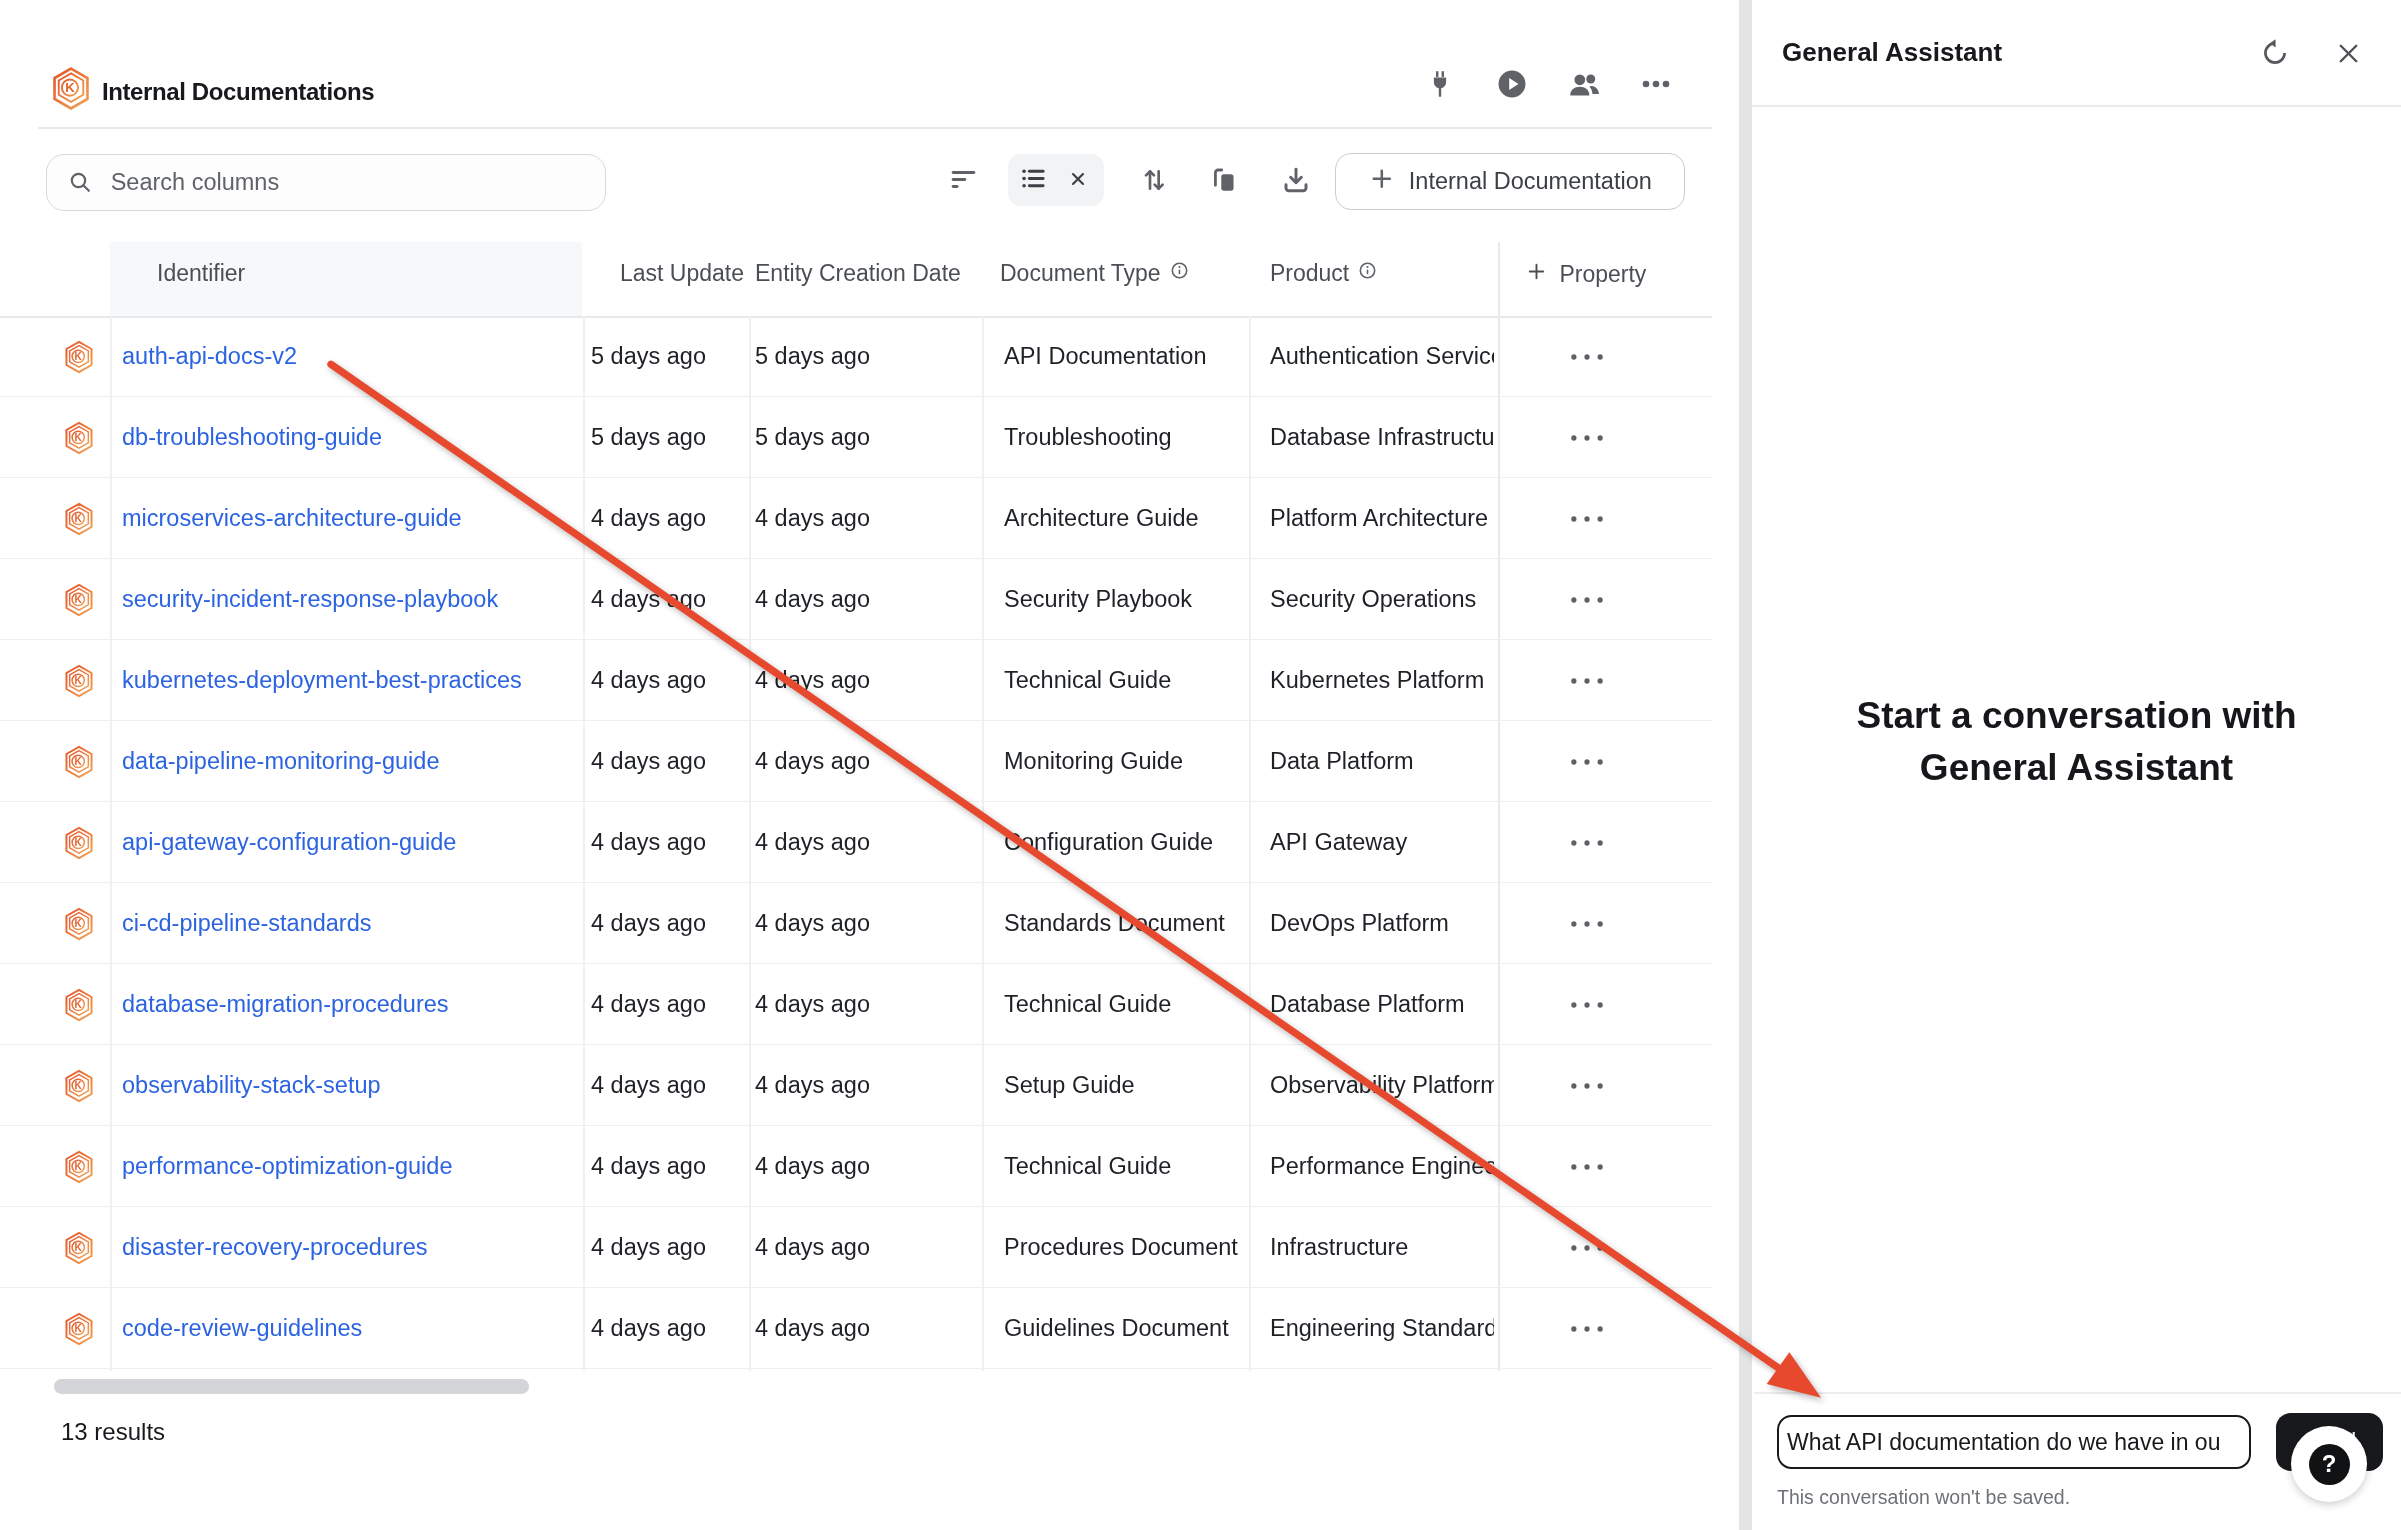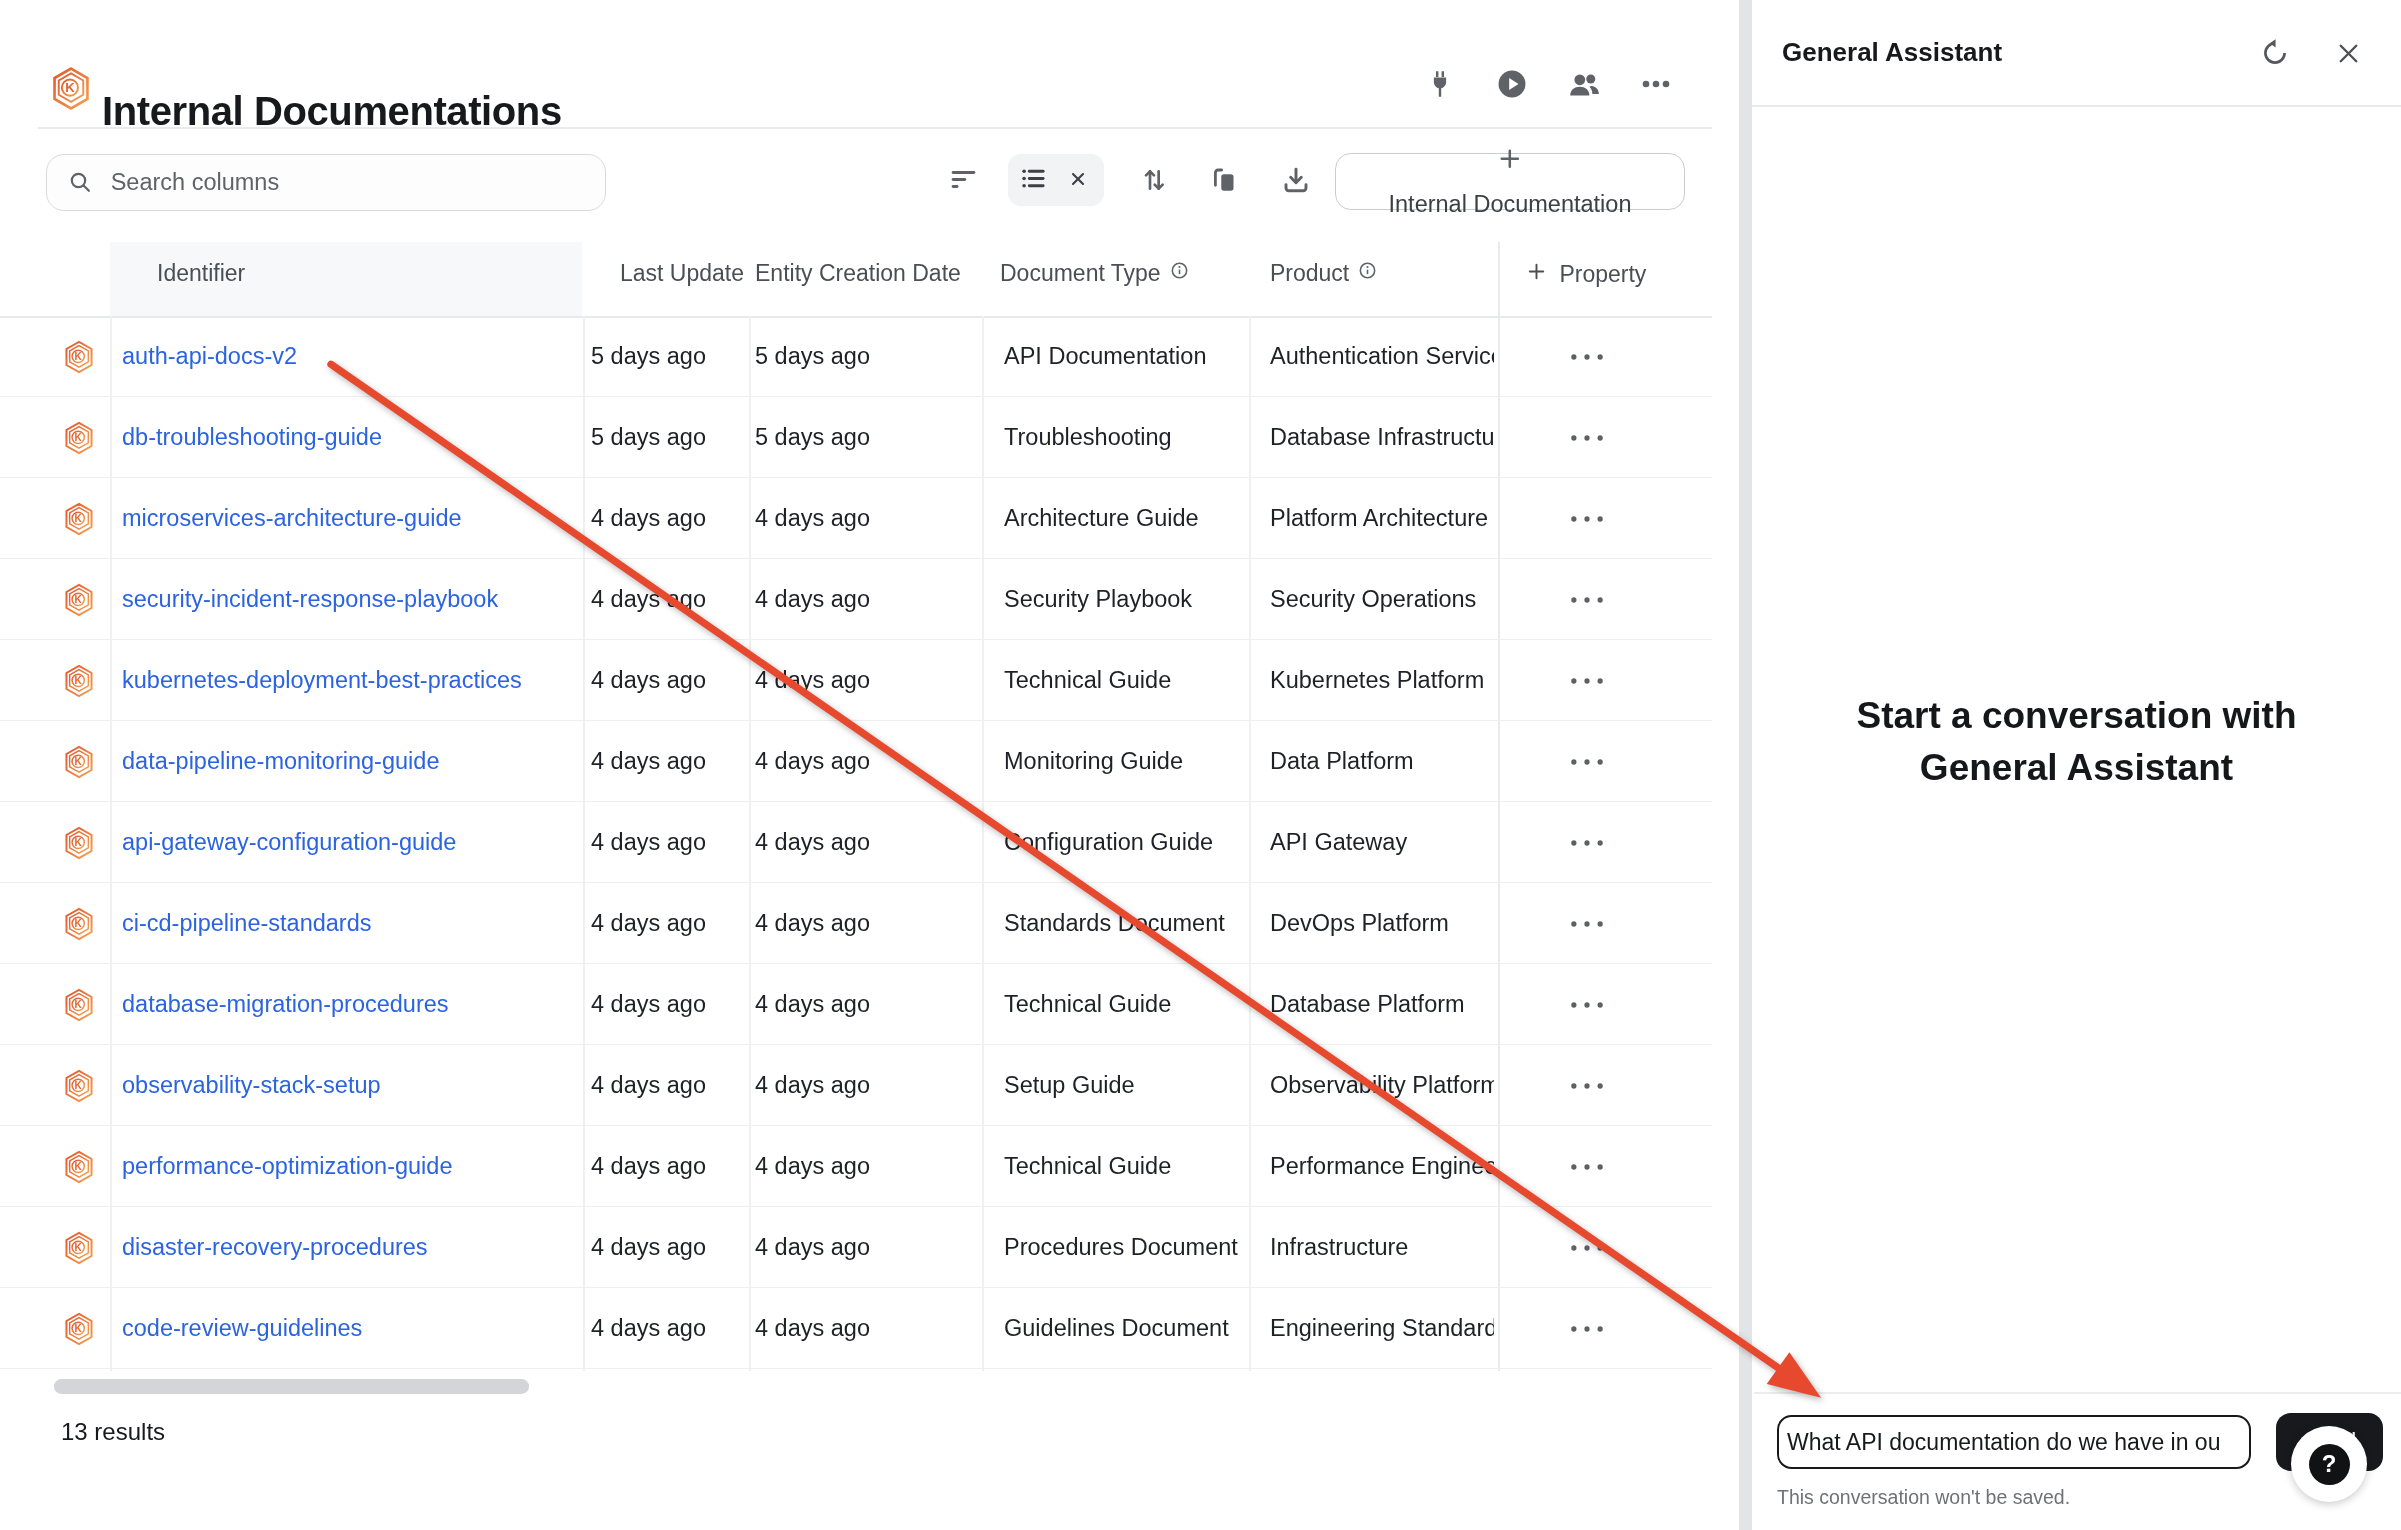--- a/index.html
+++ b/index.html
@@ -3,35 +3,35 @@
 <meta charset="utf-8">
 <style>
   html,body{margin:0;padding:0;background:#fff;}
   body{font-family:"Liberation Sans","DejaVu Sans",sans-serif;color:#1e2126;}
   .stage{position:relative;width:2401px;height:1530px;background:#fff;overflow:hidden;}
   .abs{position:absolute;}
   button{font-family:inherit;border:none;background:transparent;padding:0;cursor:pointer;}
 
   
   .app-logo{left:50px;top:65px;width:42px;height:47px;}
-  .page-title{left:102px;top:62px;font-size:40px;font-weight:700;color:#17191c;letter-spacing:-0.4px;}
+  .page-title{left:102px;top:62px;font-size:24px;font-weight:700;color:#17191c;letter-spacing:-0.4px;}
   .hdr-btn{width:45px;height:45px;top:63px;display:flex;align-items:center;justify-content:center;}
   .hdr-plug{left:1417px;} .hdr-play{left:1489px;} .hdr-people{left:1561px;} .hdr-more{left:1633px;}
   .title-divider{left:38px;top:127px;width:1674px;height:1.6px;background:#e9eaec;}
 
   
   .search-box{left:46px;top:154px;width:558px;height:55px;border:1.6px solid #d7dadd;border-radius:18px;background:#fdfdfe;display:flex;align-items:center;}
   .search-box svg{margin-left:19.5px;flex:0 0 auto;}
   .search-input{border:none;outline:none;background:transparent;font-size:23.5px;color:#737373;margin-left:14.6px;width:438px;font-family:inherit;}
   .search-input::placeholder{color:#5f6368;}
   .tool-btn{width:49px;height:50px;top:156px;display:flex;align-items:center;justify-content:center;}
   .tb-filter{left:939px;} .tb-sort{left:1129px;} .tb-copy{left:1200px;} .tb-download{left:1271px;}
   .view-pill{left:1008px;top:154px;width:96px;height:52px;border-radius:13px;background:#f1f3f4;display:flex;align-items:center;justify-content:space-evenly;}
   .view-pill button{display:flex;align-items:center;justify-content:center;width:37px;height:45px;}
-  .add-btn{left:1335px;top:153px;width:350px;height:57px;border:1.6px solid #c9cdd2;border-radius:16px;background:#fff;display:flex;align-items:center;justify-content:center;gap:13px;font-size:23.5px;font-weight:500;color:#3c4046;flex-direction:column;}
+  .add-btn{left:1335px;top:153px;width:350px;height:57px;border:1.6px solid #c9cdd2;border-radius:16px;background:#fff;display:flex;align-items:center;justify-content:center;gap:13px;font-size:23.5px;font-weight:500;color:#3c4046;}
 
   
   .id-header-bg{left:110px;top:242px;width:472px;height:74px;background:#f7f8fa;}
   .th{top:260px;font-size:23px;font-weight:500;color:#4a4e55;display:flex;align-items:center;gap:8px;white-space:nowrap;}
   .th-id{left:122px;margin-left:35px;} .th-update{left:620px;} .th-created{left:755px;} .th-type{left:1000px;} .th-product{left:1270px;}
   .th-property{left:1525px;gap:11.4px;}
   .header-border{left:0;top:316px;width:1712px;height:1.6px;background:#e7e9ec;}
   .prop-vline{left:1498px;top:242px;width:1.6px;height:1129px;background:#e8eaed;}
   .vline{top:316px;height:1055px;width:1.6px;background:#eef0f2;}
   .vl-1{left:110px;} .vl-2{left:583px;} .vl-3{left:749px;} .vl-4{left:982px;} .vl-5{left:1249px;}

